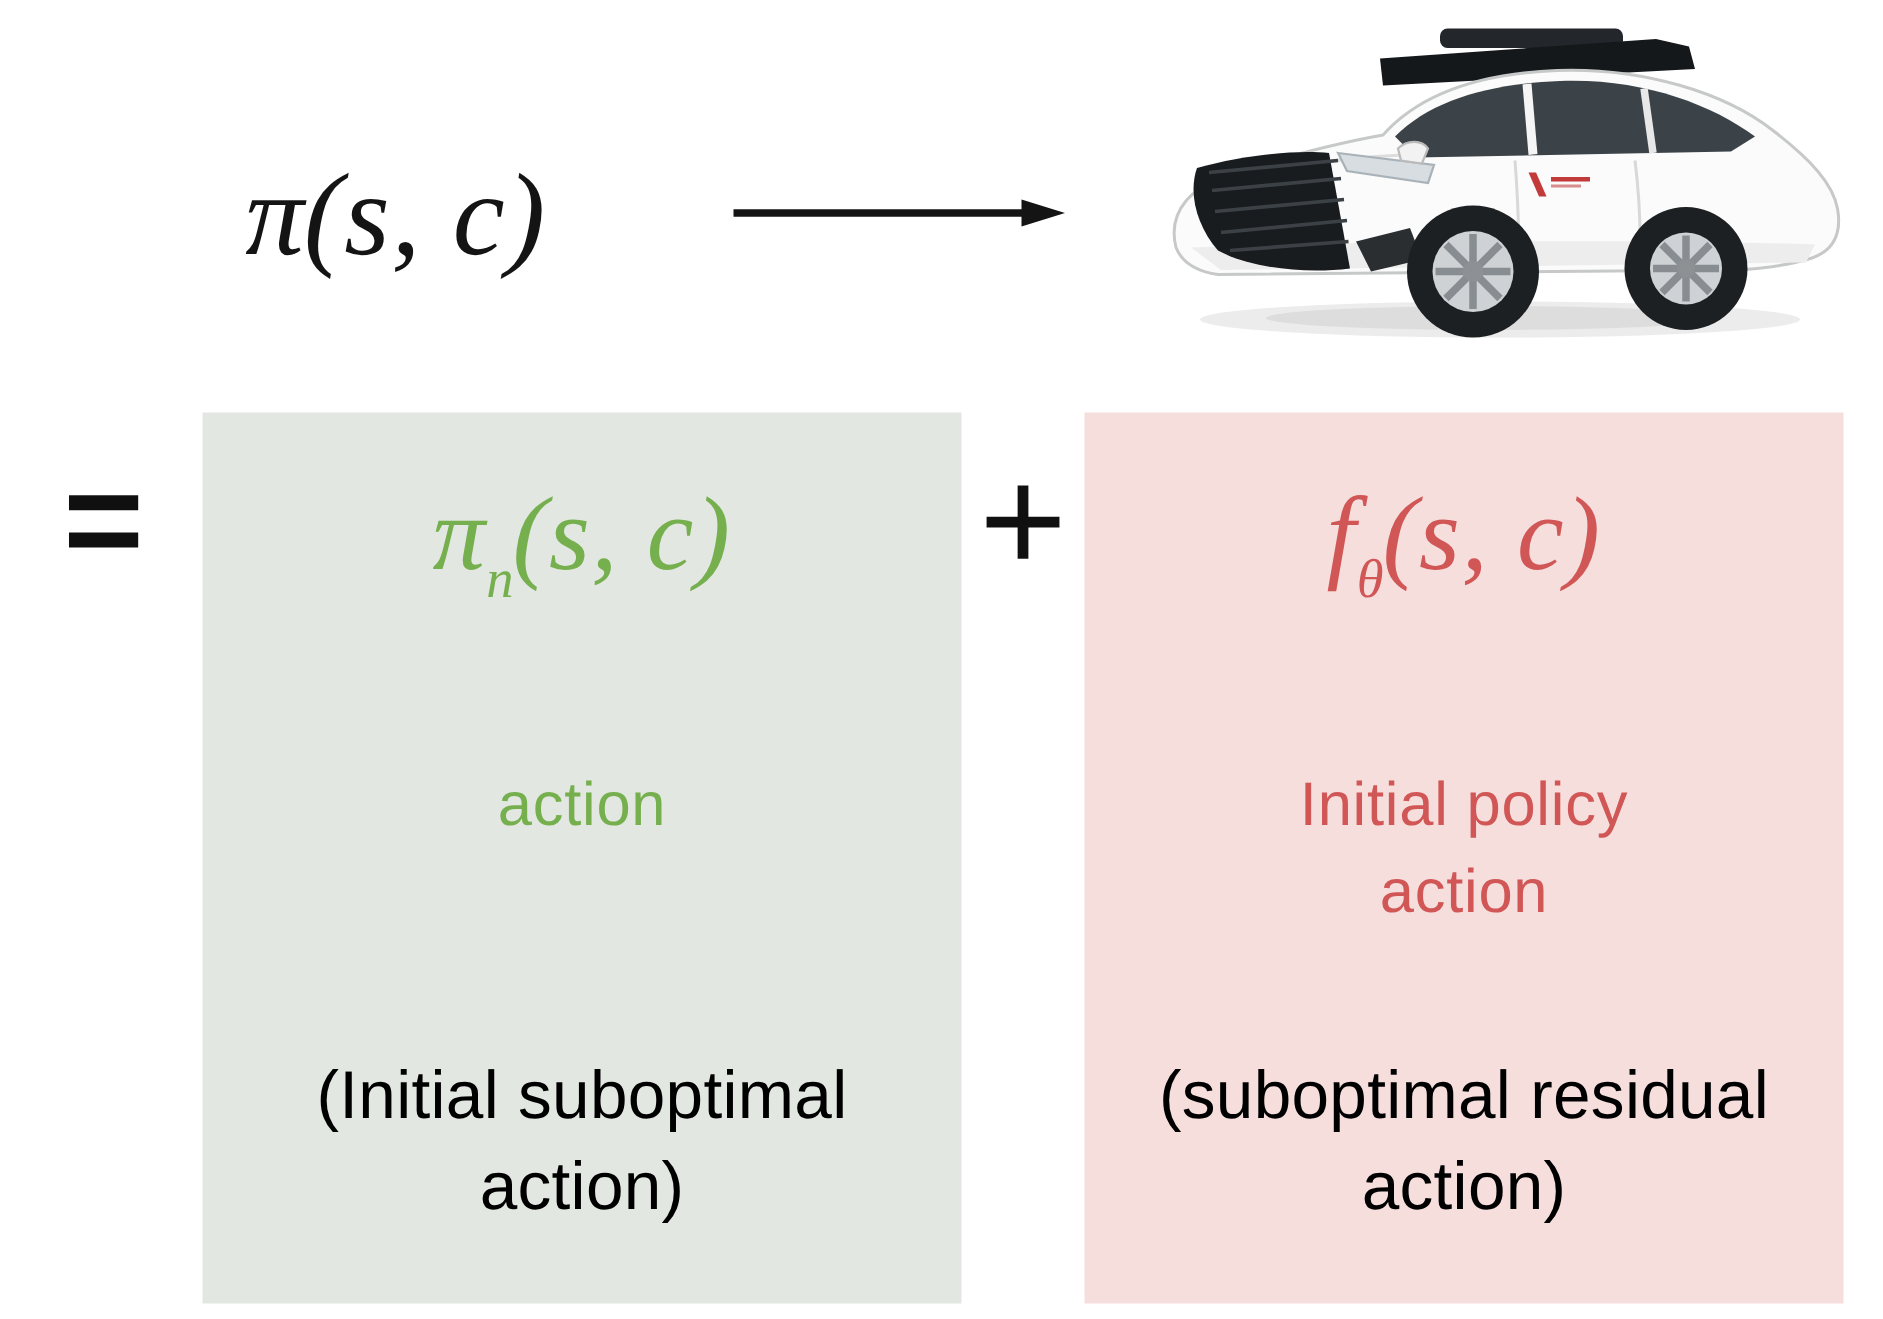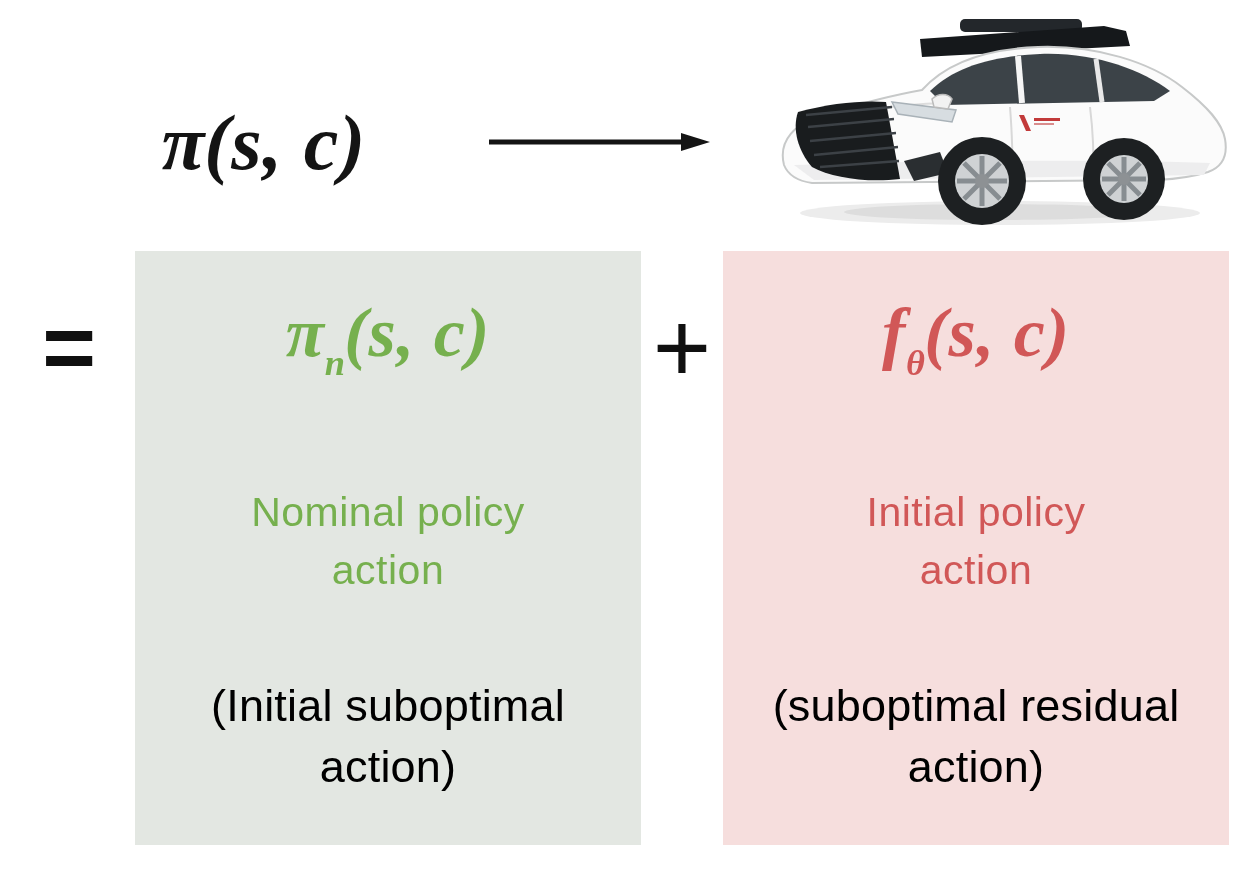--- a/index.html
+++ b/index.html
@@ -11,38 +11,37 @@
   }
   *{box-sizing:border-box;}
   html,body{margin:0;padding:0;}
   body{
     width:1255px;height:879px;position:relative;overflow:hidden;
     background:#ffffff;font-family:"Liberation Sans",sans-serif;color:var(--ink);
   }
   .math{
     font-family:"Liberation Serif",serif;font-style:italic;color:var(--ink);
     white-space:nowrap;
-    font-weight:bold;
   }
   .math sub{font-size:0.52em;font-style:italic;line-height:0;position:relative;top:0.12em;left:0.02em;}
   .math .args{letter-spacing:1px;}
 
   
   #lhs-term{position:absolute;left:138px;top:100px;width:252px;text-align:center;
             font-size:78px;line-height:86px;}
   #arrow{position:absolute;left:486px;top:130px;}
   #car{position:absolute;left:772px;top:13px;}
 
   
   .op{position:absolute;text-align:center;color:#101010;}
   #equals{left:8px;top:287px;width:122px;font-size:92px;font-weight:700;line-height:120px;}
   #plus{left:641px;top:282px;width:82px;font-size:100px;font-weight:400;line-height:130px;}
 
   
-  .box{position:absolute;top:251px;width:506px;height:594px;}
+  .box{position:absolute;top:275px;width:506px;height:594px;}
   #nominal-box{left:135px;background:var(--green-bg);}
   #residual-box{left:723px;background:var(--red-bg);}
   .box .term{position:absolute;top:36px;left:0;right:0;text-align:center;
              font-size:70px;line-height:91px;}
   #nominal-box .term,#nominal-box .title{color:var(--green-text);}
   #residual-box .term,#residual-box .title{color:var(--red-text);}
   .box .title{position:absolute;top:232px;left:0;right:0;text-align:center;
               font-size:41px;line-height:1.42;letter-spacing:0.5px;}
   .box .note{position:absolute;top:425px;left:-26px;right:-26px;text-align:center;
              font-size:45px;line-height:1.35;color:#000000;letter-spacing:0.2px;}
@@ -124,21 +123,20 @@
       </g>
       <circle cx="352" cy="166" r="6" fill="#8d9194"></circle>
     </g>
   </svg>
 
   <div id="equals" class="op">=</div>
 
   <div id="nominal-box" class="box">
     <div class="term math"><span>π</span><sub>n</sub><span class="args">(s, c)</span></div>
     <div class="title">
-      <div>Nominal policy</div>
       <div>action</div>
     </div>
     <div class="note">
       <div>(Initial suboptimal</div>
       <div>action)</div>
     </div>
   </div>
 
   <div id="plus" class="op">+</div>
 

